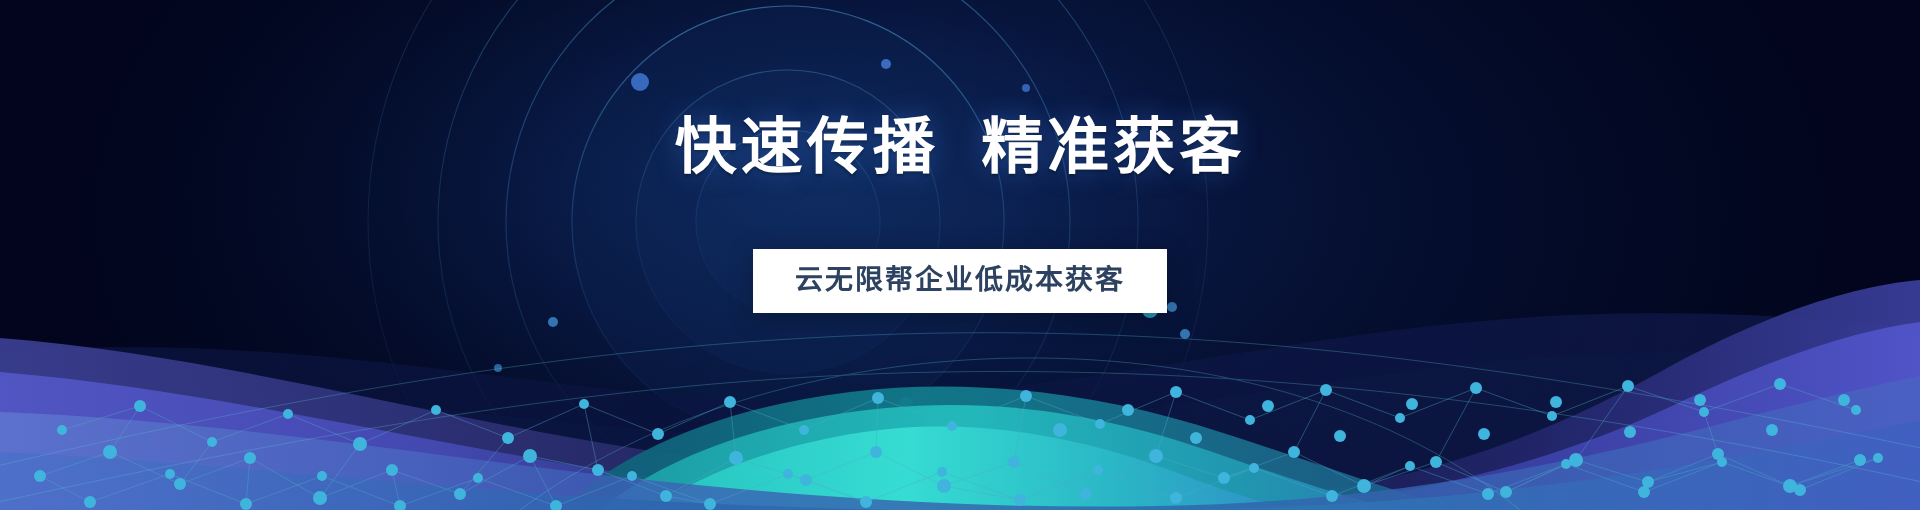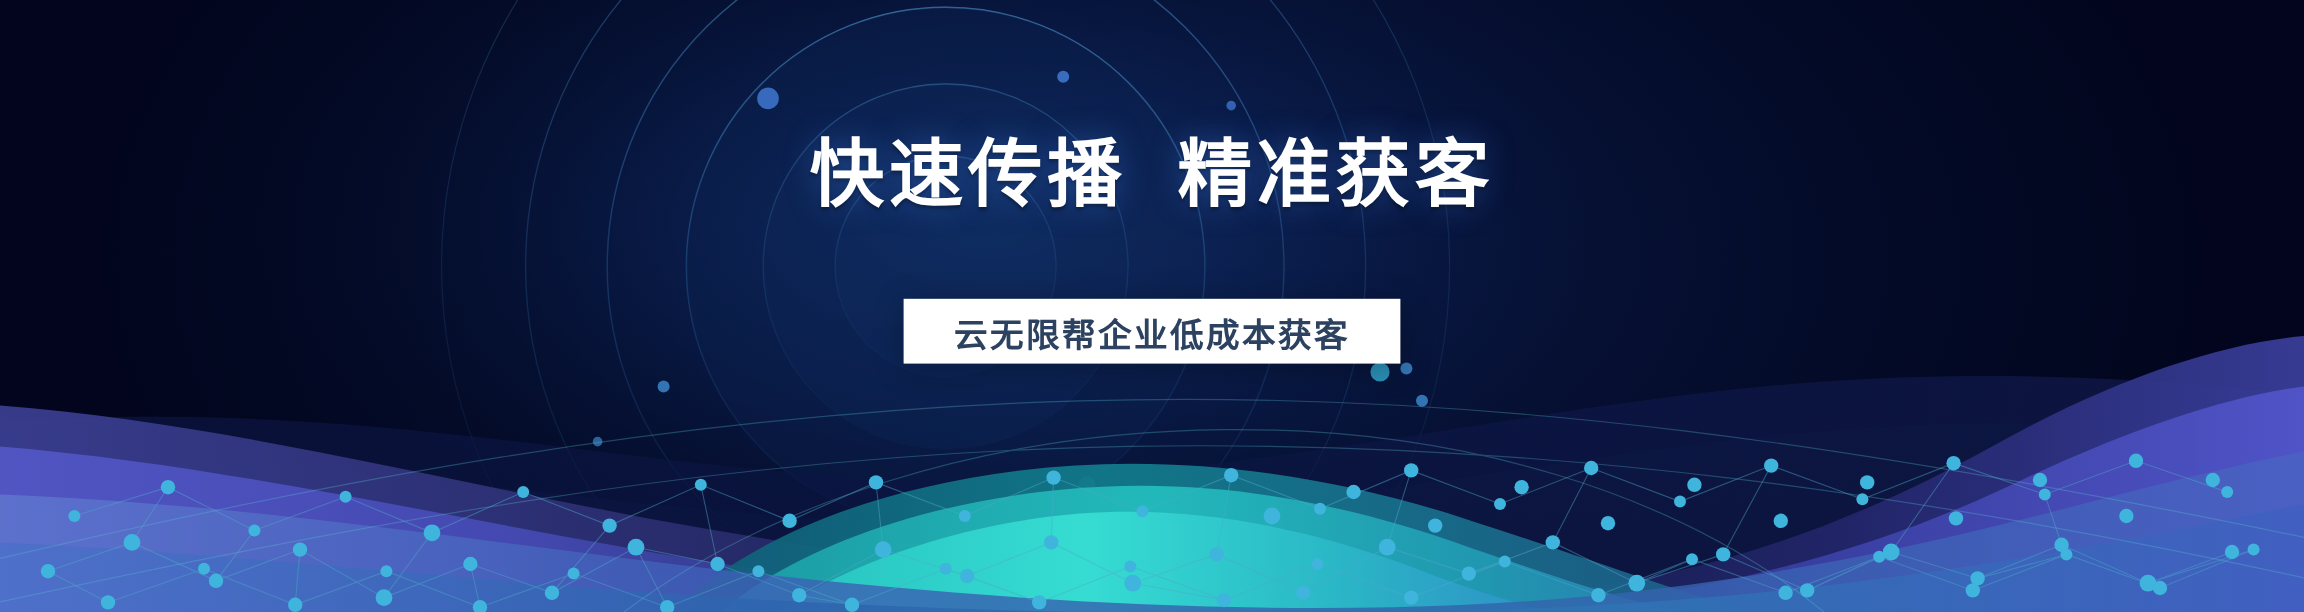--- a/index.html
+++ b/index.html
@@ -39,21 +39,21 @@
     line-height:1.12;
     font-weight:700;
     letter-spacing:4px;
     white-space:pre;
     text-shadow:0 0 26px rgba(60,120,220,.45), 0 2px 3px rgba(0,0,0,.45);
     pointer-events:auto;
   }
   .subbox{
     margin-top:26px;
     background:#ffffff;
-    padding:14px 42px 6px;
+    padding:14px 42px 16px;
     min-width:368px;
     text-align:center;
     pointer-events:auto;
     box-shadow:0 4px 26px rgba(0,0,0,.28);
   }
   .subbox .subtext{
     color:#2d4260;
     font-size:28px;
     font-weight:700;
     letter-spacing:2px;

